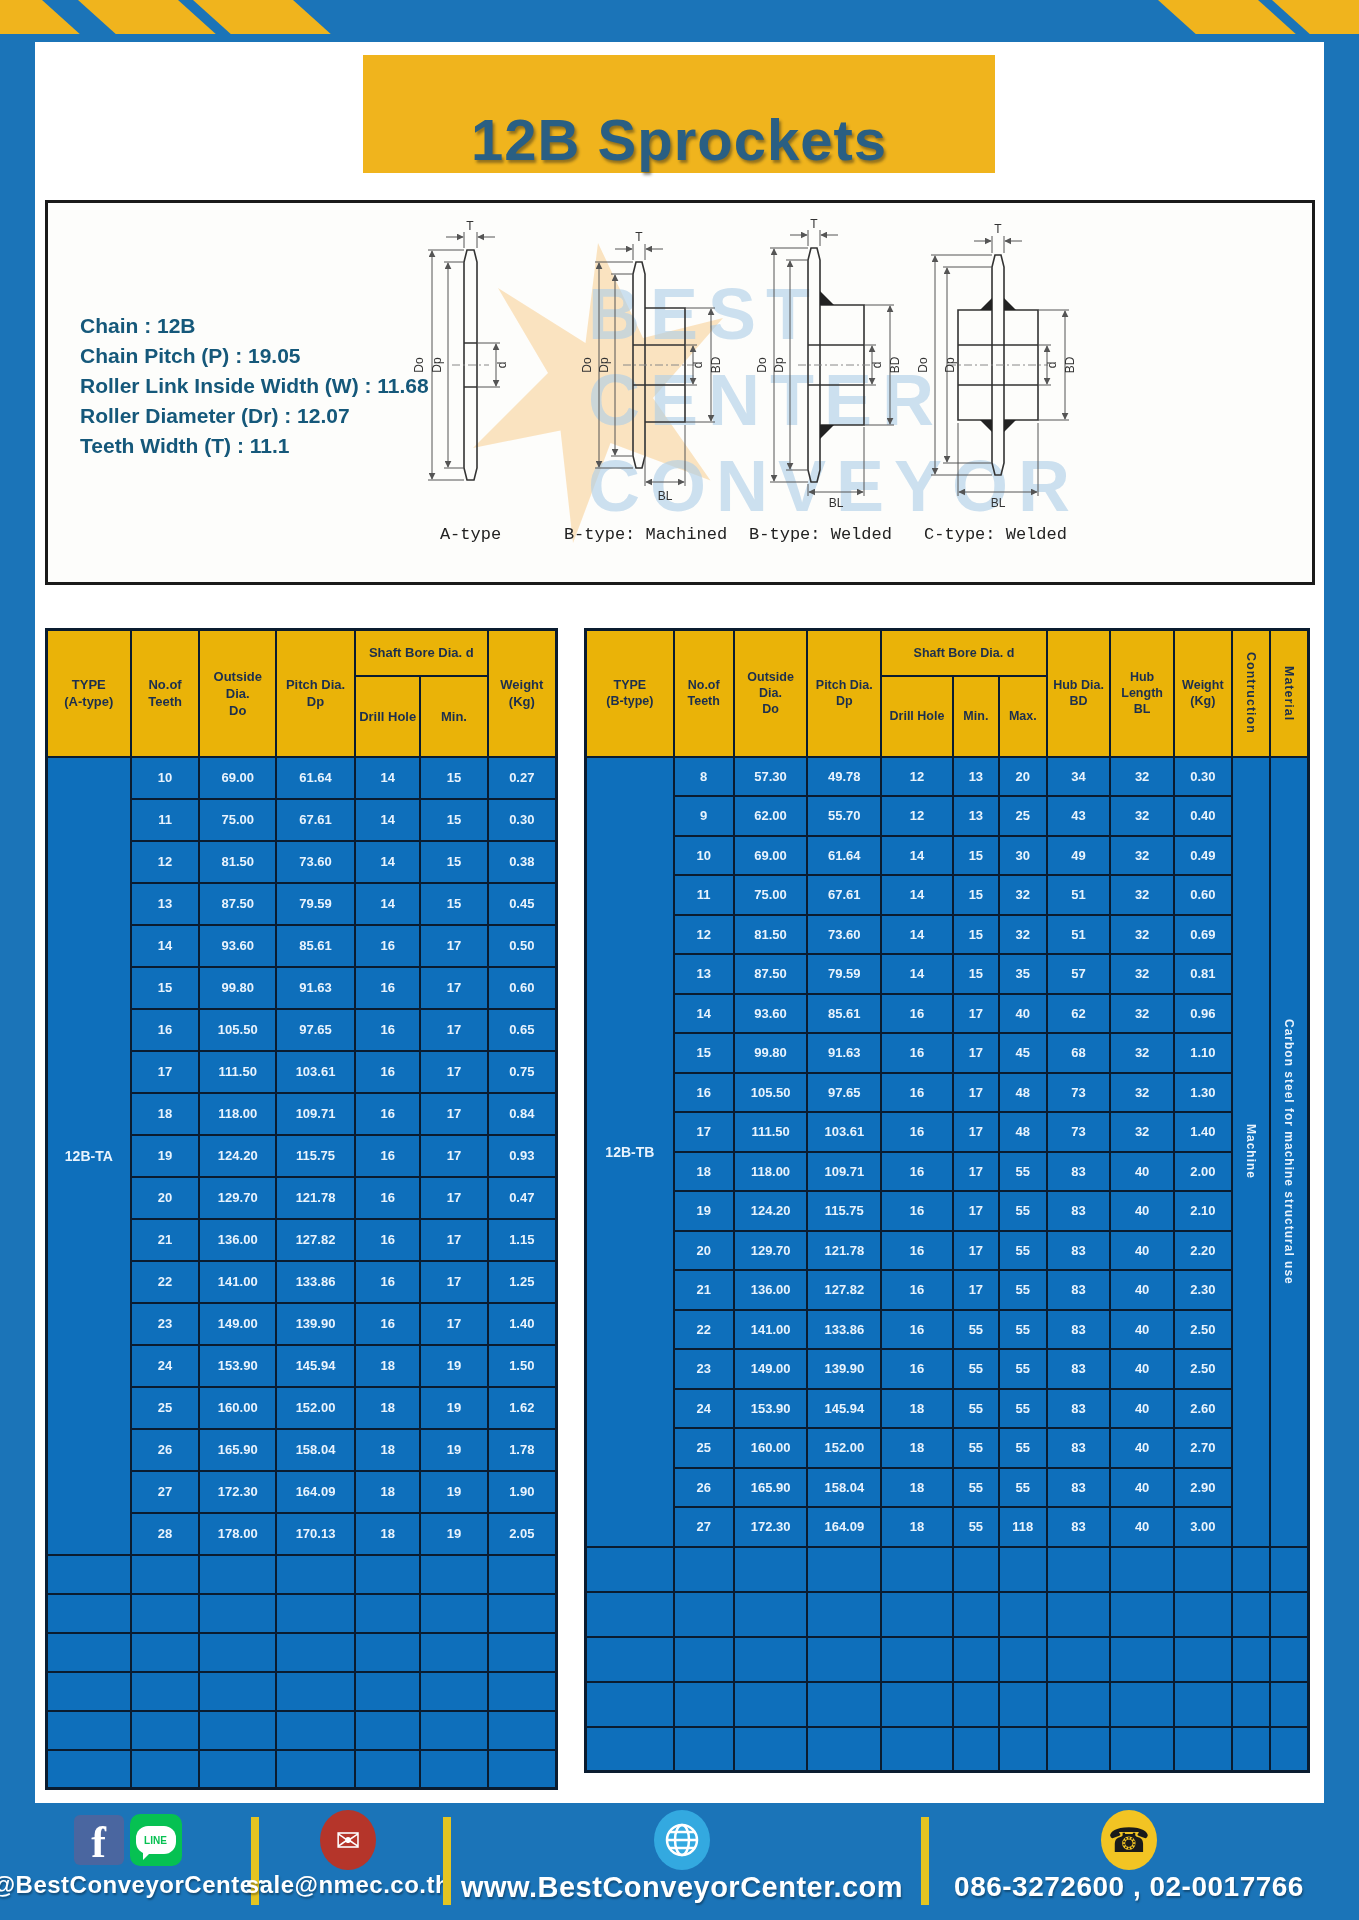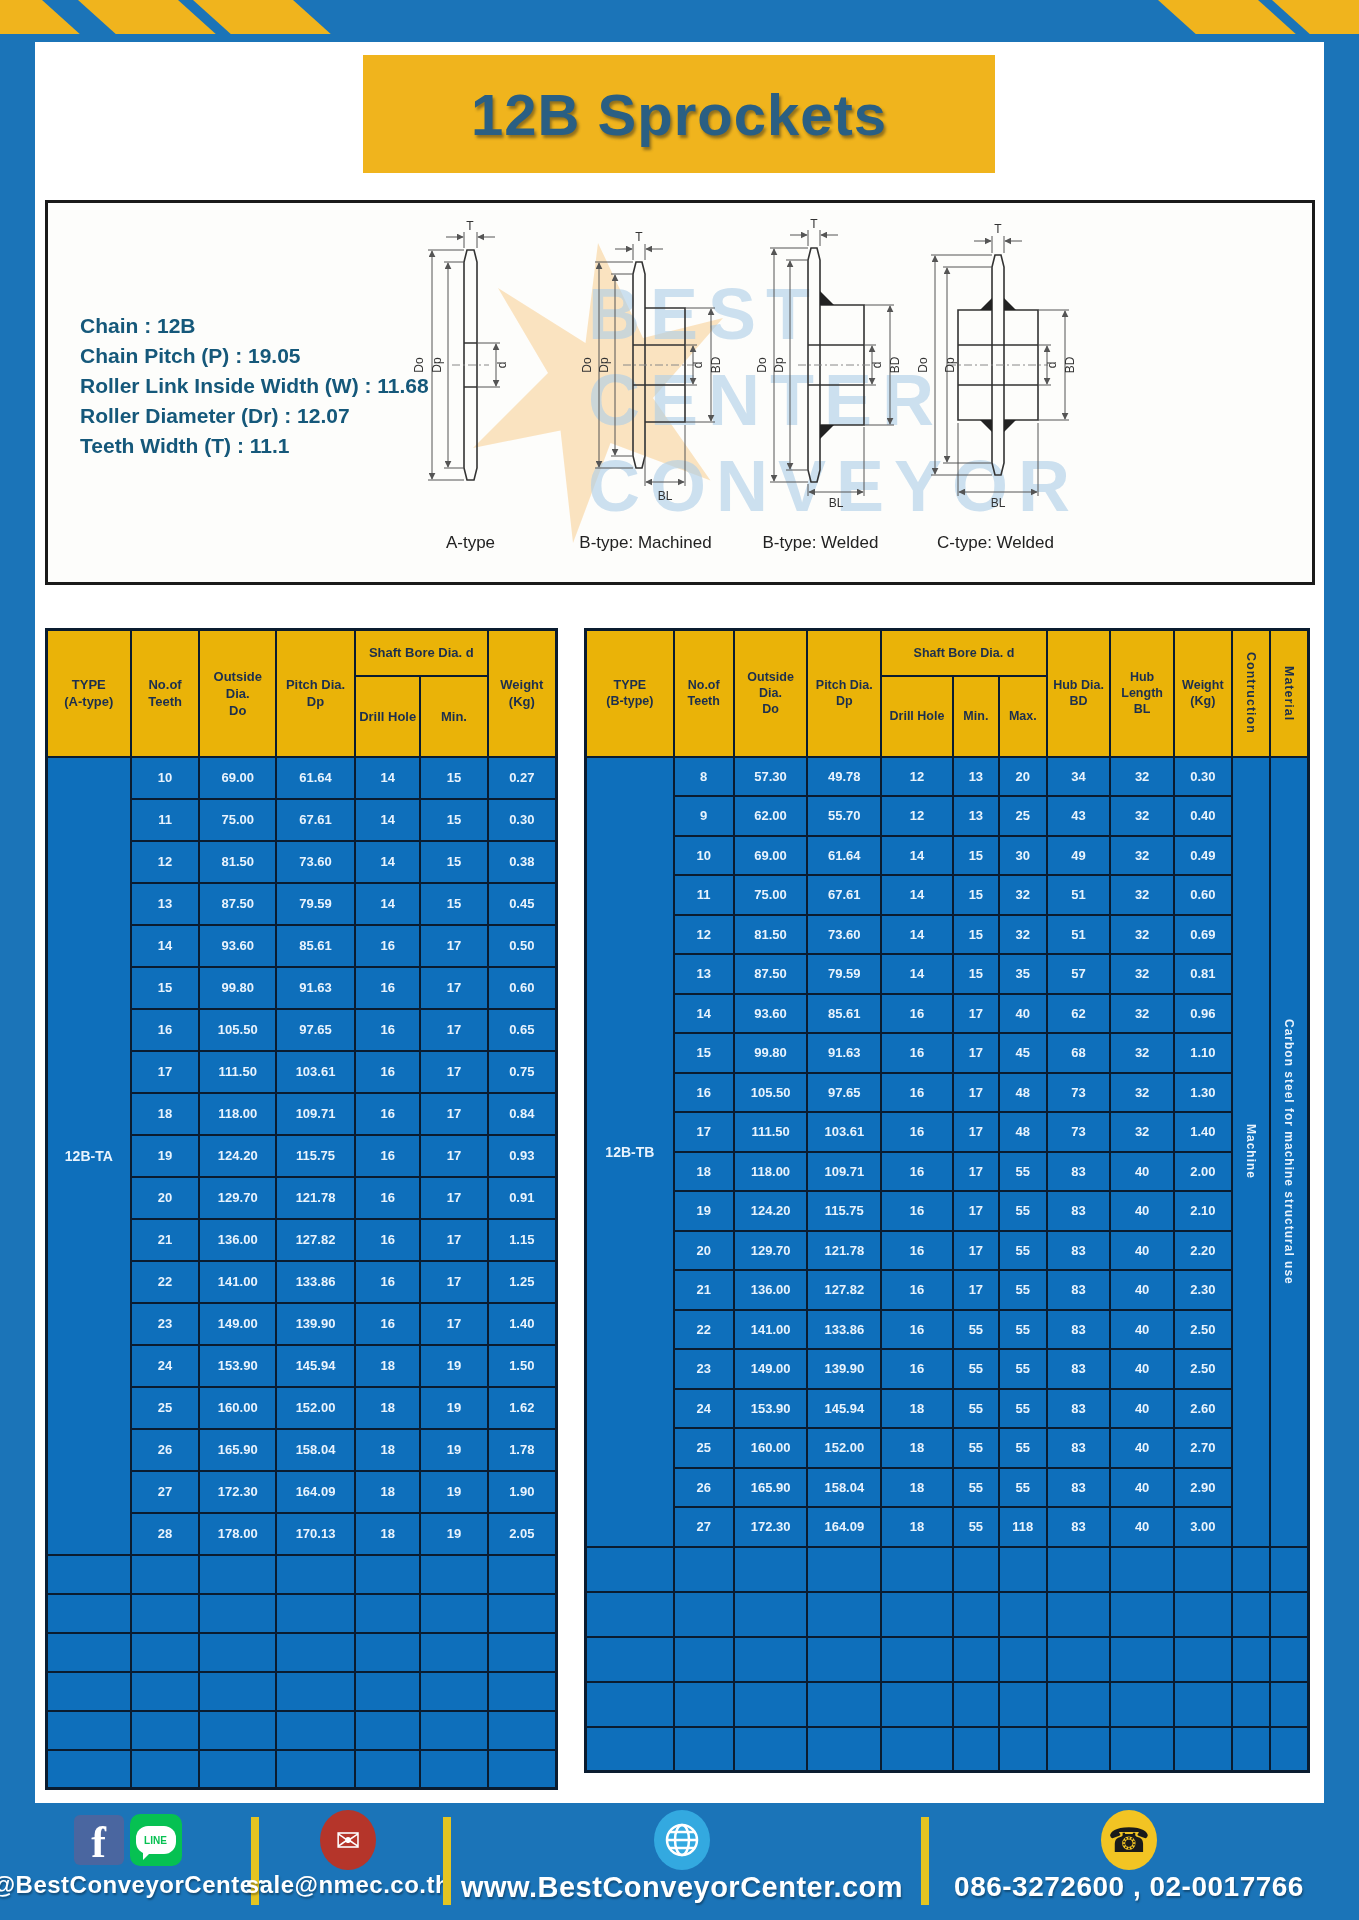--- a/index.html
+++ b/index.html
@@ -13,21 +13,21 @@
     position:absolute; left:35px; top:42px; width:1289px; height:1761px;
     background:#ffffff;
   }
   
   .hazard { position:absolute; top:0; left:0; width:1359px; height:42px; overflow:hidden; }
   .stripe { position:absolute; top:0; height:34px; width:100px; background:#F0B41D;
             transform:skewX(48deg); transform-origin:top left; }
   
   .title-box {
     position:absolute; left:328px; top:13px; width:632px; height:118px;
-    background:#F0B41D; display:flex; align-items:center; justify-content:center;
+    background:#F0B41D; display:flex; align-items:flex-end; justify-content:center;
   }
   .title-box h1 {
     font-size:58px; font-weight:bold; color:#2A5F83; letter-spacing:1px;
     text-shadow:2px 3px 3px rgba(30,30,30,.45);
   }
   
   .panel {
     position:absolute; left:10px; top:158px; width:1270px; height:385px;
     background:#fdfdfb; border:3px solid #1a1a1a;
   }
@@ -35,21 +35,21 @@
                pointer-events:none; }
   .wm-orange { position:absolute; left:30px; top:10px; width:260px; height:300px; opacity:.30; }
   .wm-text { position:absolute; left:150px; top:38px; color:#AFCFE8; opacity:.62;
              font-weight:bold; font-size:72px; line-height:86px; letter-spacing:10px; }
   .specs { position:absolute; left:32px; top:108px; width:360px; }
   .spec-line { font-size:21px; font-weight:bold; color:#15587A; line-height:30px; }
   .diagram-row { position:absolute; left:340px; top:6px; width:690px; height:372px;
                  display:flex; justify-content:space-between; }
   .diagram { width:165px; display:flex; flex-direction:column; align-items:center; }
   .diagram svg { width:165px; height:312px; }
-  .diagram .cap { font-size:17px; color:#222; margin-top:12px; font-weight:normal; }
+  .diagram .cap { font-size:17px; color:#222; margin-top:4px; font-weight:normal;font-family:Liberation Mono, monospace; }
   .dd { stroke:#555; stroke-width:1; fill:none; }
   .oo { stroke:#333; stroke-width:1.6; fill:none; }
   .cl { stroke:#888; stroke-width:1; stroke-dasharray:8 3 2 3; fill:none; }
   .dimlabel { font-size:12px; fill:#333; }
   
   .tbl { position:absolute; border-collapse:collapse; table-layout:fixed; background:#0E6FBB; }
   .tbl-a { left:10px; top:586px; width:513px; }
   .tbl-b { left:549px; top:586px; width:726px; }
   .tbl th, .tbl td { border:2px solid #0A1C30; overflow:hidden; text-align:center;
                      vertical-align:middle; }
@@ -365,21 +365,21 @@
           <td>16</td>
           <td>17</td>
           <td>0.93</td>
         </tr>
         <tr>
           <td>20</td>
           <td>129.70</td>
           <td>121.78</td>
           <td>16</td>
           <td>17</td>
-          <td>0.91</td>
+          <td>0.47</td>
         </tr>
         <tr>
           <td>21</td>
           <td>136.00</td>
           <td>127.82</td>
           <td>16</td>
           <td>17</td>
           <td>1.15</td>
         </tr>
         <tr>

